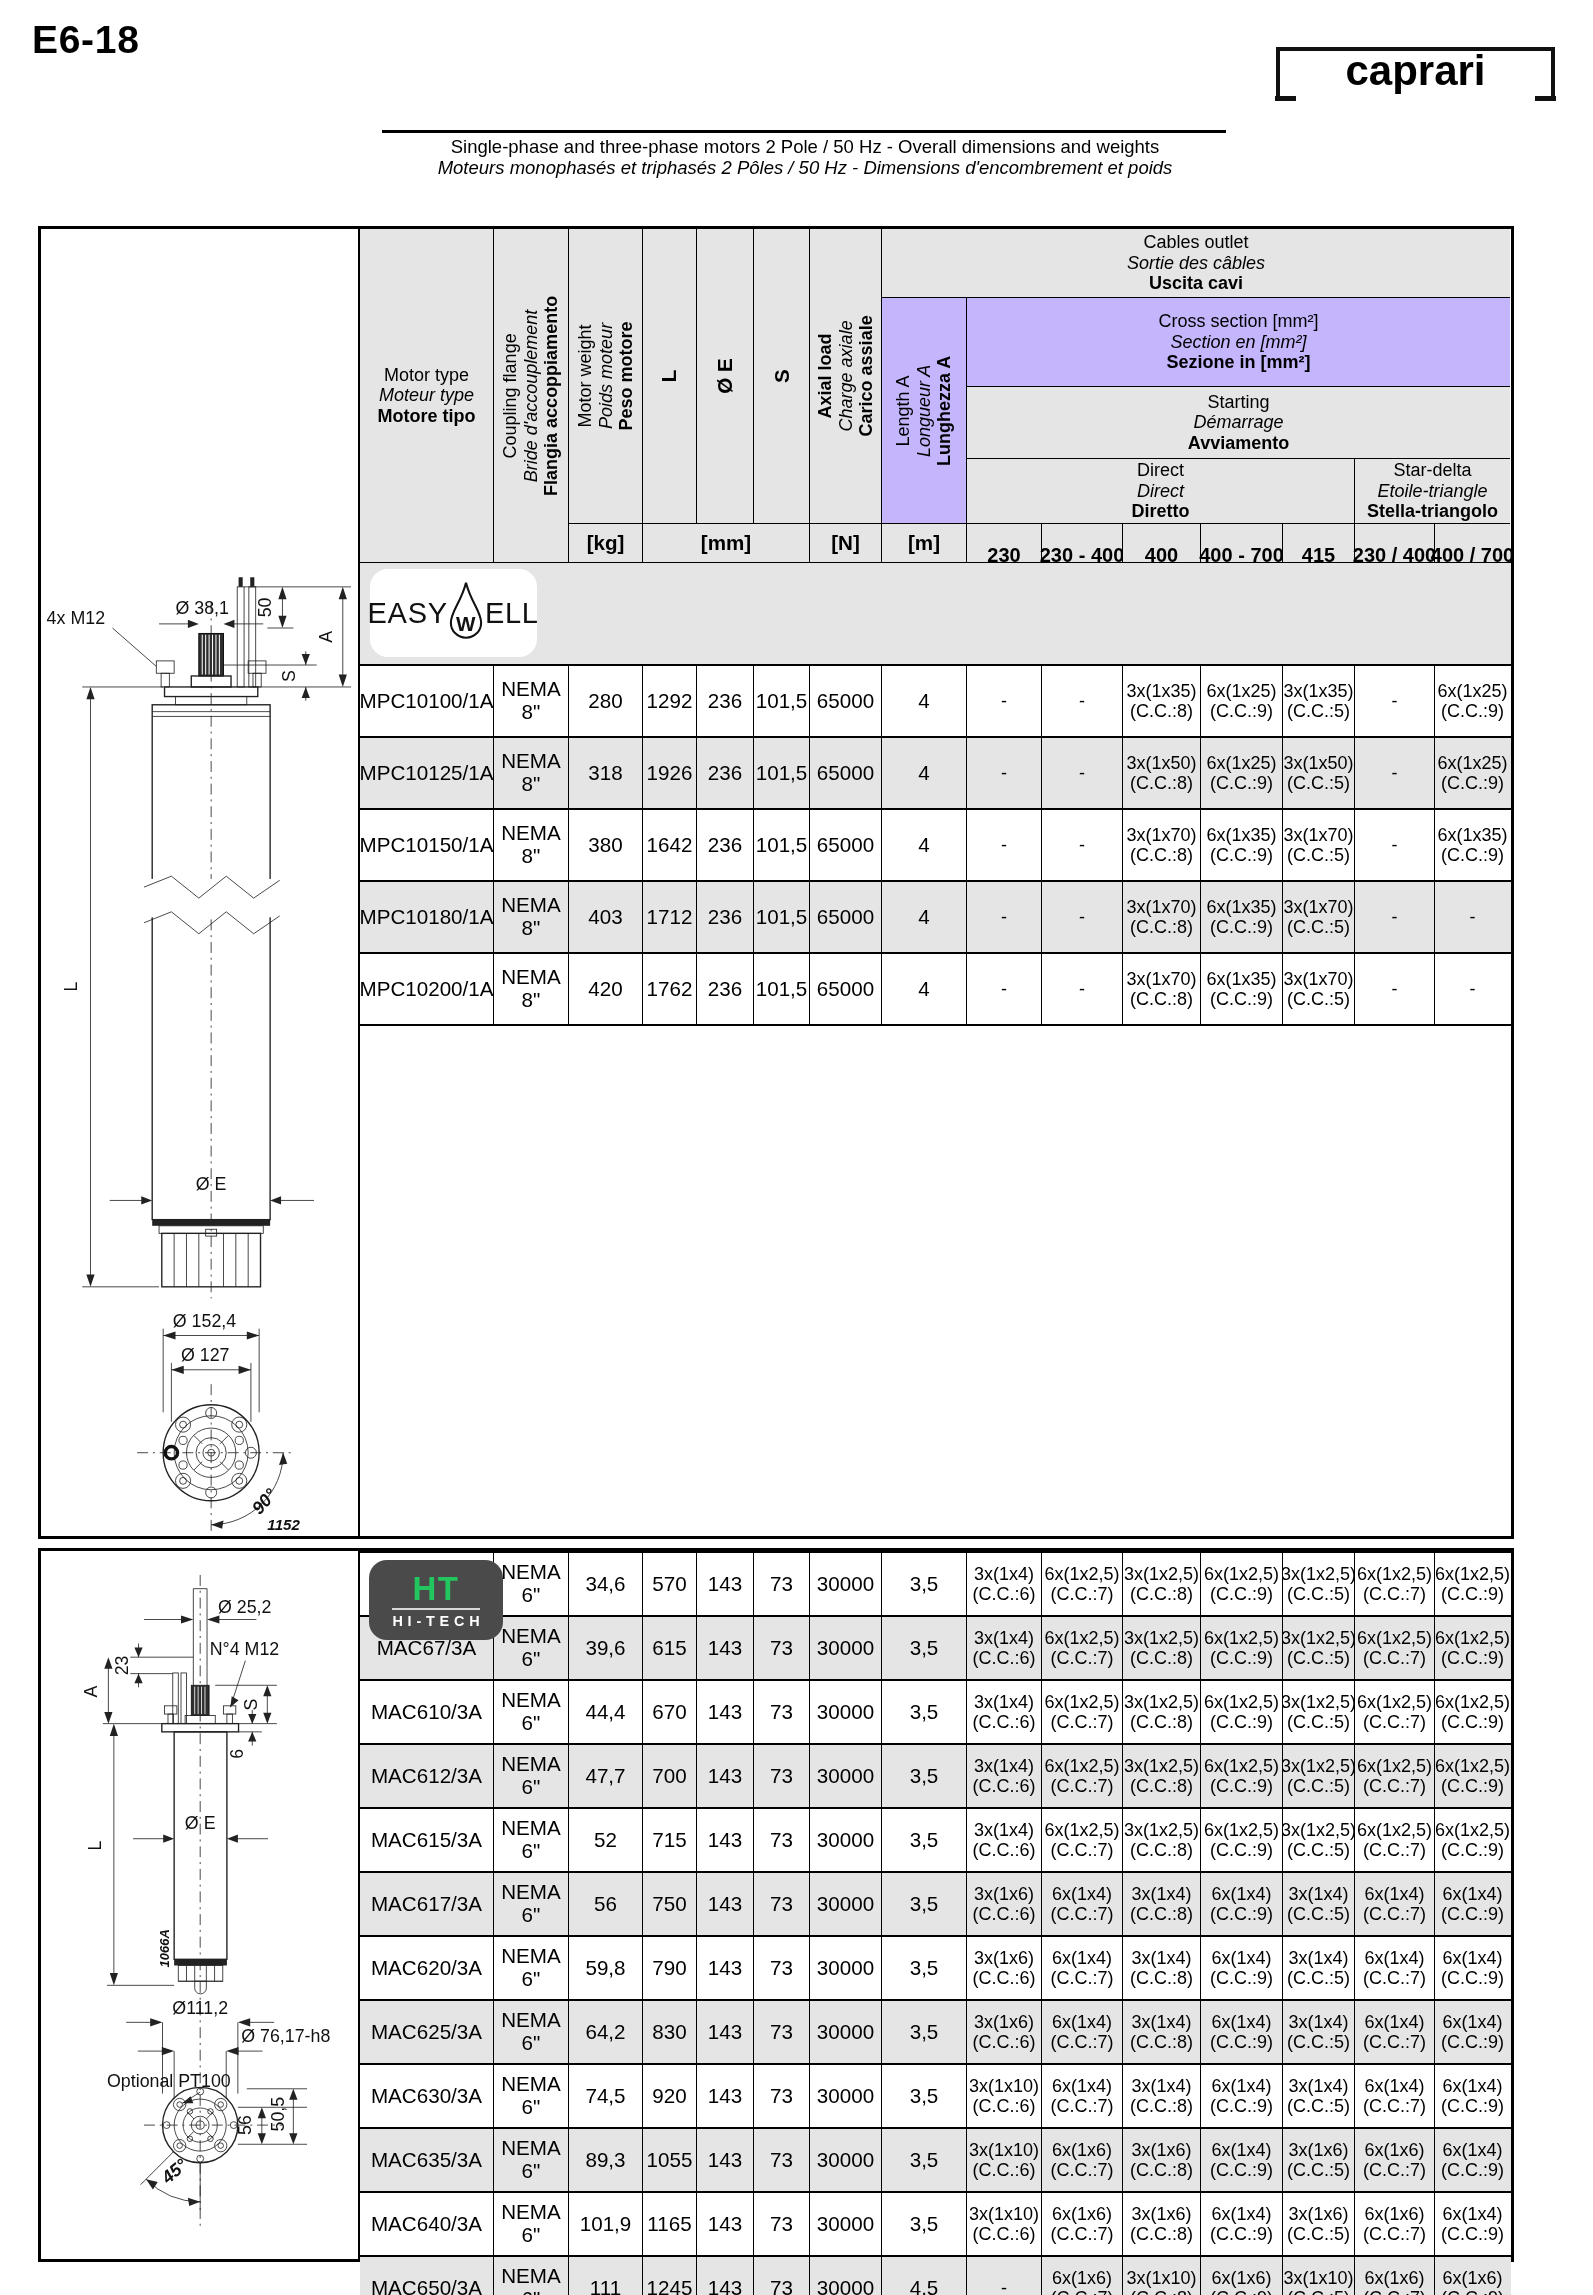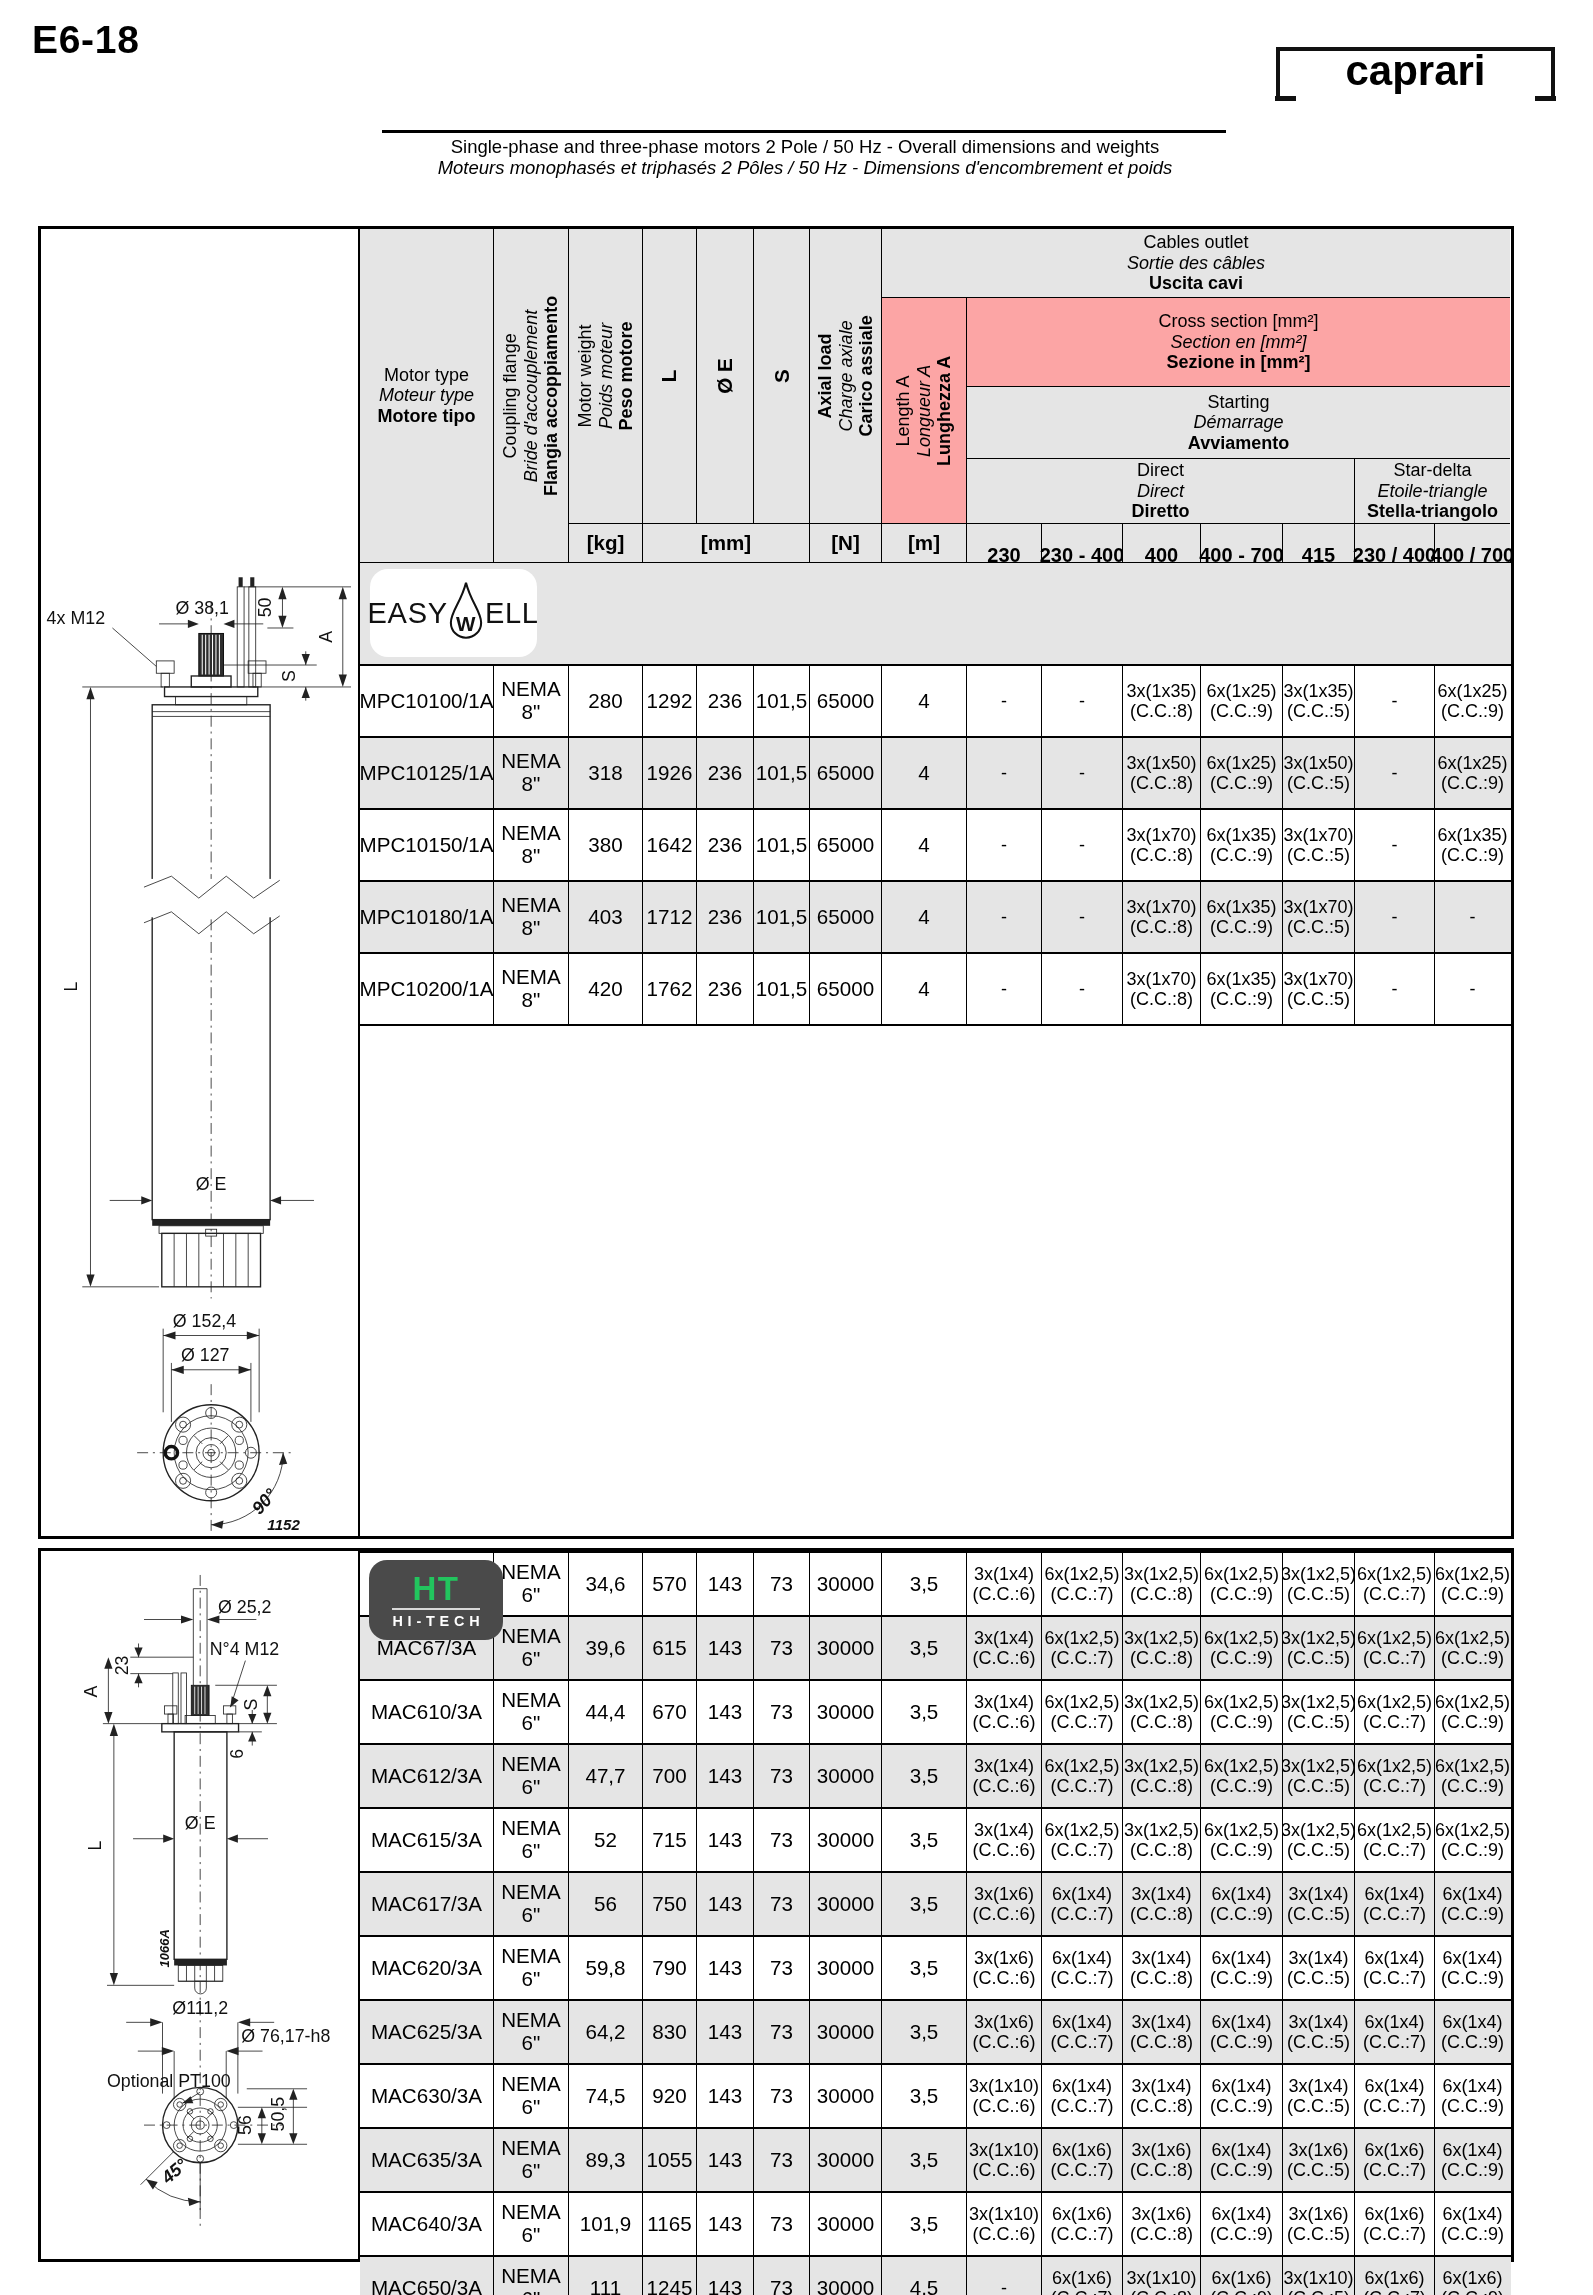--- a/index.html
+++ b/index.html
@@ -23,21 +23,21 @@
   #tbl1{top:226px;height:1313px;}
   #tbl2{top:1548px;height:714px;}
   .diagcol{width:317px;flex:none;border-right:2.1px solid #000;position:relative;background:#fff;}
   .datacol{flex:1;display:flex;flex-direction:column;min-width:0;}
 
   .grid{display:grid;grid-template-columns:134px 75px 74px 54px 57px 56px 72px 85px 75px 81px 78px 82px 72px 80px 75px;}
 
   
   #thead{grid-template-rows:69px 89px 72px 65px 38px;height:332px;border-bottom:2.7px solid #000;box-sizing:content-box;}
   .hc{border-right:1.4px solid #000;border-bottom:1.4px solid #000;background:#e5e5e5;display:flex;align-items:center;justify-content:center;text-align:center;overflow:visible;}
-  .hc.white{background:#fca5a5;}
+  .hc.white{background:#c4b5fd;}
   .hc.nbr{border-right:none;}
   .hc.nbb{border-bottom:none;}
   .tri{font-size:18px;line-height:20.6px;white-space:nowrap;}
   .tri .en{font-style:normal;}
   .tri .fr{font-style:italic;}
   .tri .it{font-weight:bold;}
   .tri.bolden .en{font-weight:bold;}
   .rot{transform:rotate(-90deg);}
   .dimletter{font-size:20.6px;font-weight:bold;white-space:nowrap;}
   .unit{font-size:20.6px;font-weight:bold;}

